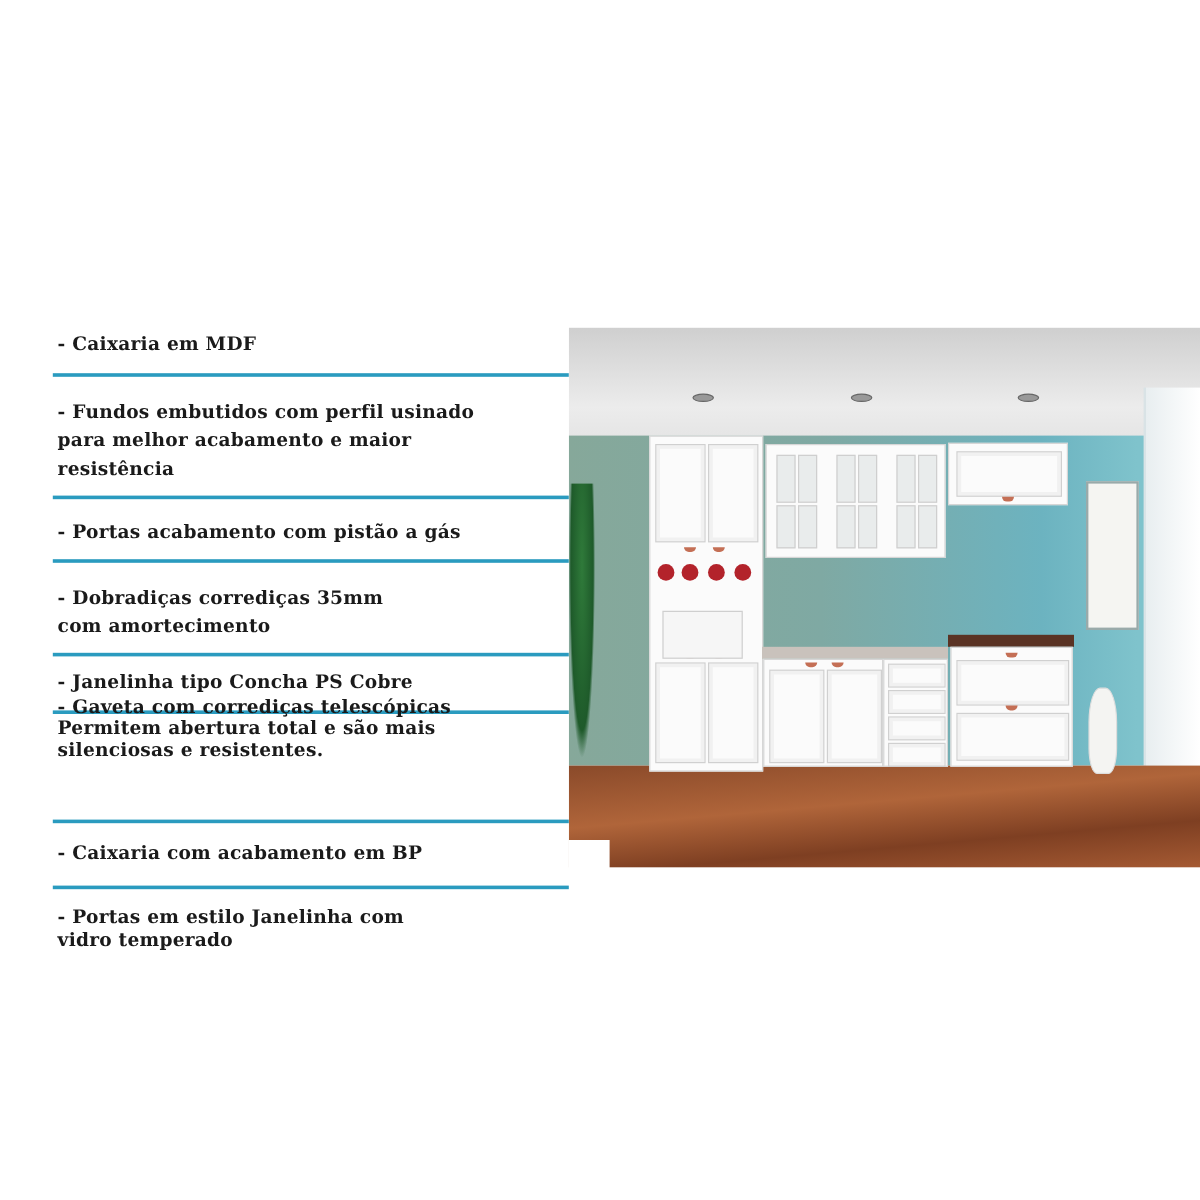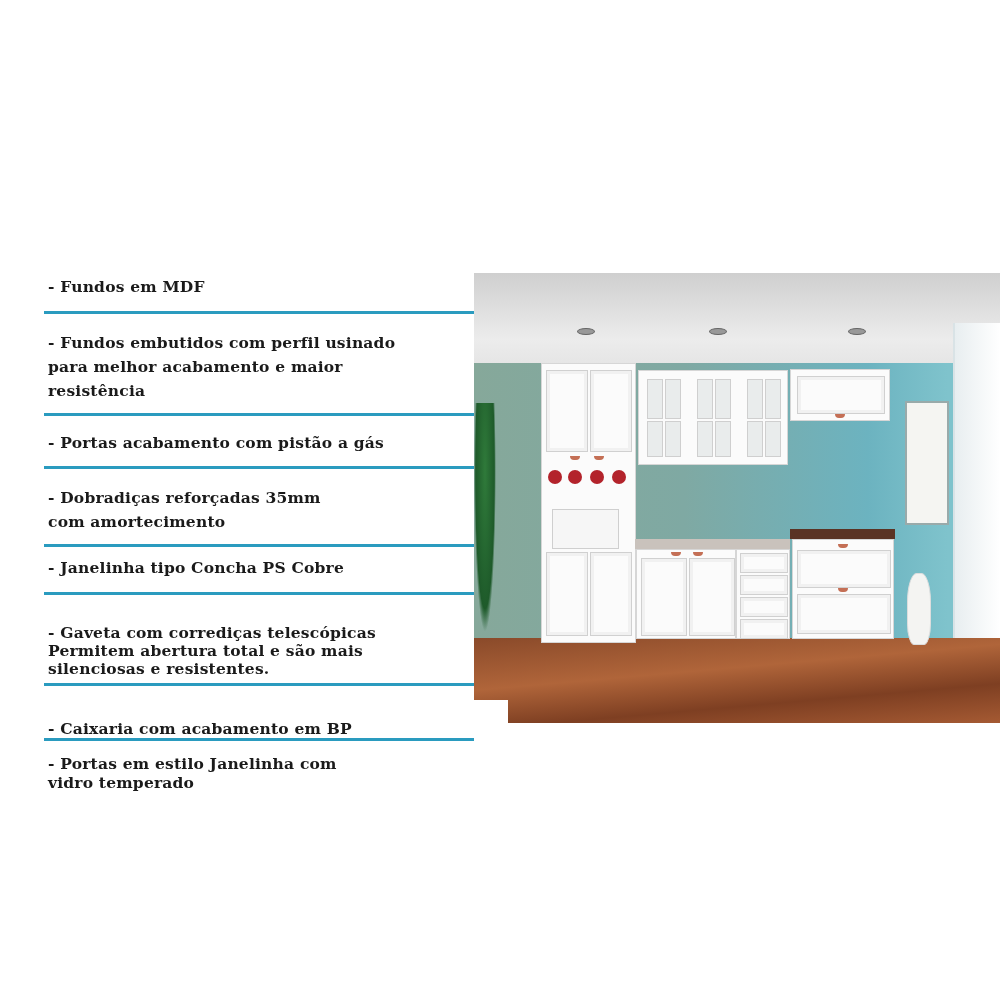--- a/index.html
+++ b/index.html
@@ -23,38 +23,38 @@
   .plant { position: absolute; left: 0; top: 130px; width: 22px; height: 230px; background: radial-gradient(ellipse at 50% 30%, #2f7a3a, #1e5a2a 60%, transparent 70%); }
   .vase { position: absolute; left: 433px; top: 300px; width: 22px; height: 70px; background: #f4f4f2; border-radius: 40% 40% 30% 30%; border: 1px solid #ddd; }
   .frame { position: absolute; left: 431px; top: 128px; width: 40px; height: 120px; background: #f5f5f2; border: 2px solid #9aa; }
   .microwave { position: absolute; left: 50px; top: 233px; width: 70px; height: 40px; background: #f6f6f6; border: 1px solid #cfcfcf; }
   .wine { position: absolute; width: 14px; height: 14px; border-radius: 50%; background: #b3232b; }
 </style>
 </head>
 <body>
 
 <div class="features">
-  <div class="feature-text" style="top:277px">- Fundos em MDF</div>
+  <div class="feature-text" style="top:277px">- Caixaria em MDF</div>
   <div class="divider" style="top:311px"></div>
   <div class="feature-text" style="top:331px; line-height:24px">- Fundos embutidos com perfil usinado
 para melhor acabamento e maior
 resistência</div>
   <div class="divider" style="top:413px"></div>
   <div class="feature-text" style="top:433px">- Portas acabamento com pistão a gás</div>
   <div class="divider" style="top:466px"></div>
-  <div class="feature-text" style="top:486px; line-height:24px">- Dobradiças reforçadas 35mm
+  <div class="feature-text" style="top:486px; line-height:24px">- Dobradiças corrediças 35mm
 com amortecimento</div>
   <div class="divider" style="top:544px"></div>
   <div class="feature-text" style="top:558px">- Janelinha tipo Concha PS Cobre</div>
   <div class="divider" style="top:592px"></div>
-  <div class="feature-text" style="top:624px; line-height:18px">- Gaveta com corrediças telescópicas
+  <div class="feature-text" style="top:580px; line-height:18px">- Gaveta com corrediças telescópicas
 Permitem abertura total e são mais
 silenciosas e resistentes.</div>
   <div class="divider" style="top:683px"></div>
-  <div class="feature-text" style="top:719px">- Caixaria com acabamento em BP</div>
+  <div class="feature-text" style="top:701px">- Caixaria com acabamento em BP</div>
   <div class="divider" style="top:738px"></div>
   <div class="feature-text" style="top:754px; line-height:19px">- Portas em estilo Janelinha com
 vidro temperado</div>
 </div>
 
 <div class="photo">
   <div class="ceiling">
     <div class="light" style="left:103px"></div>
     <div class="light" style="left:235px"></div>
     <div class="light" style="left:374px"></div>

